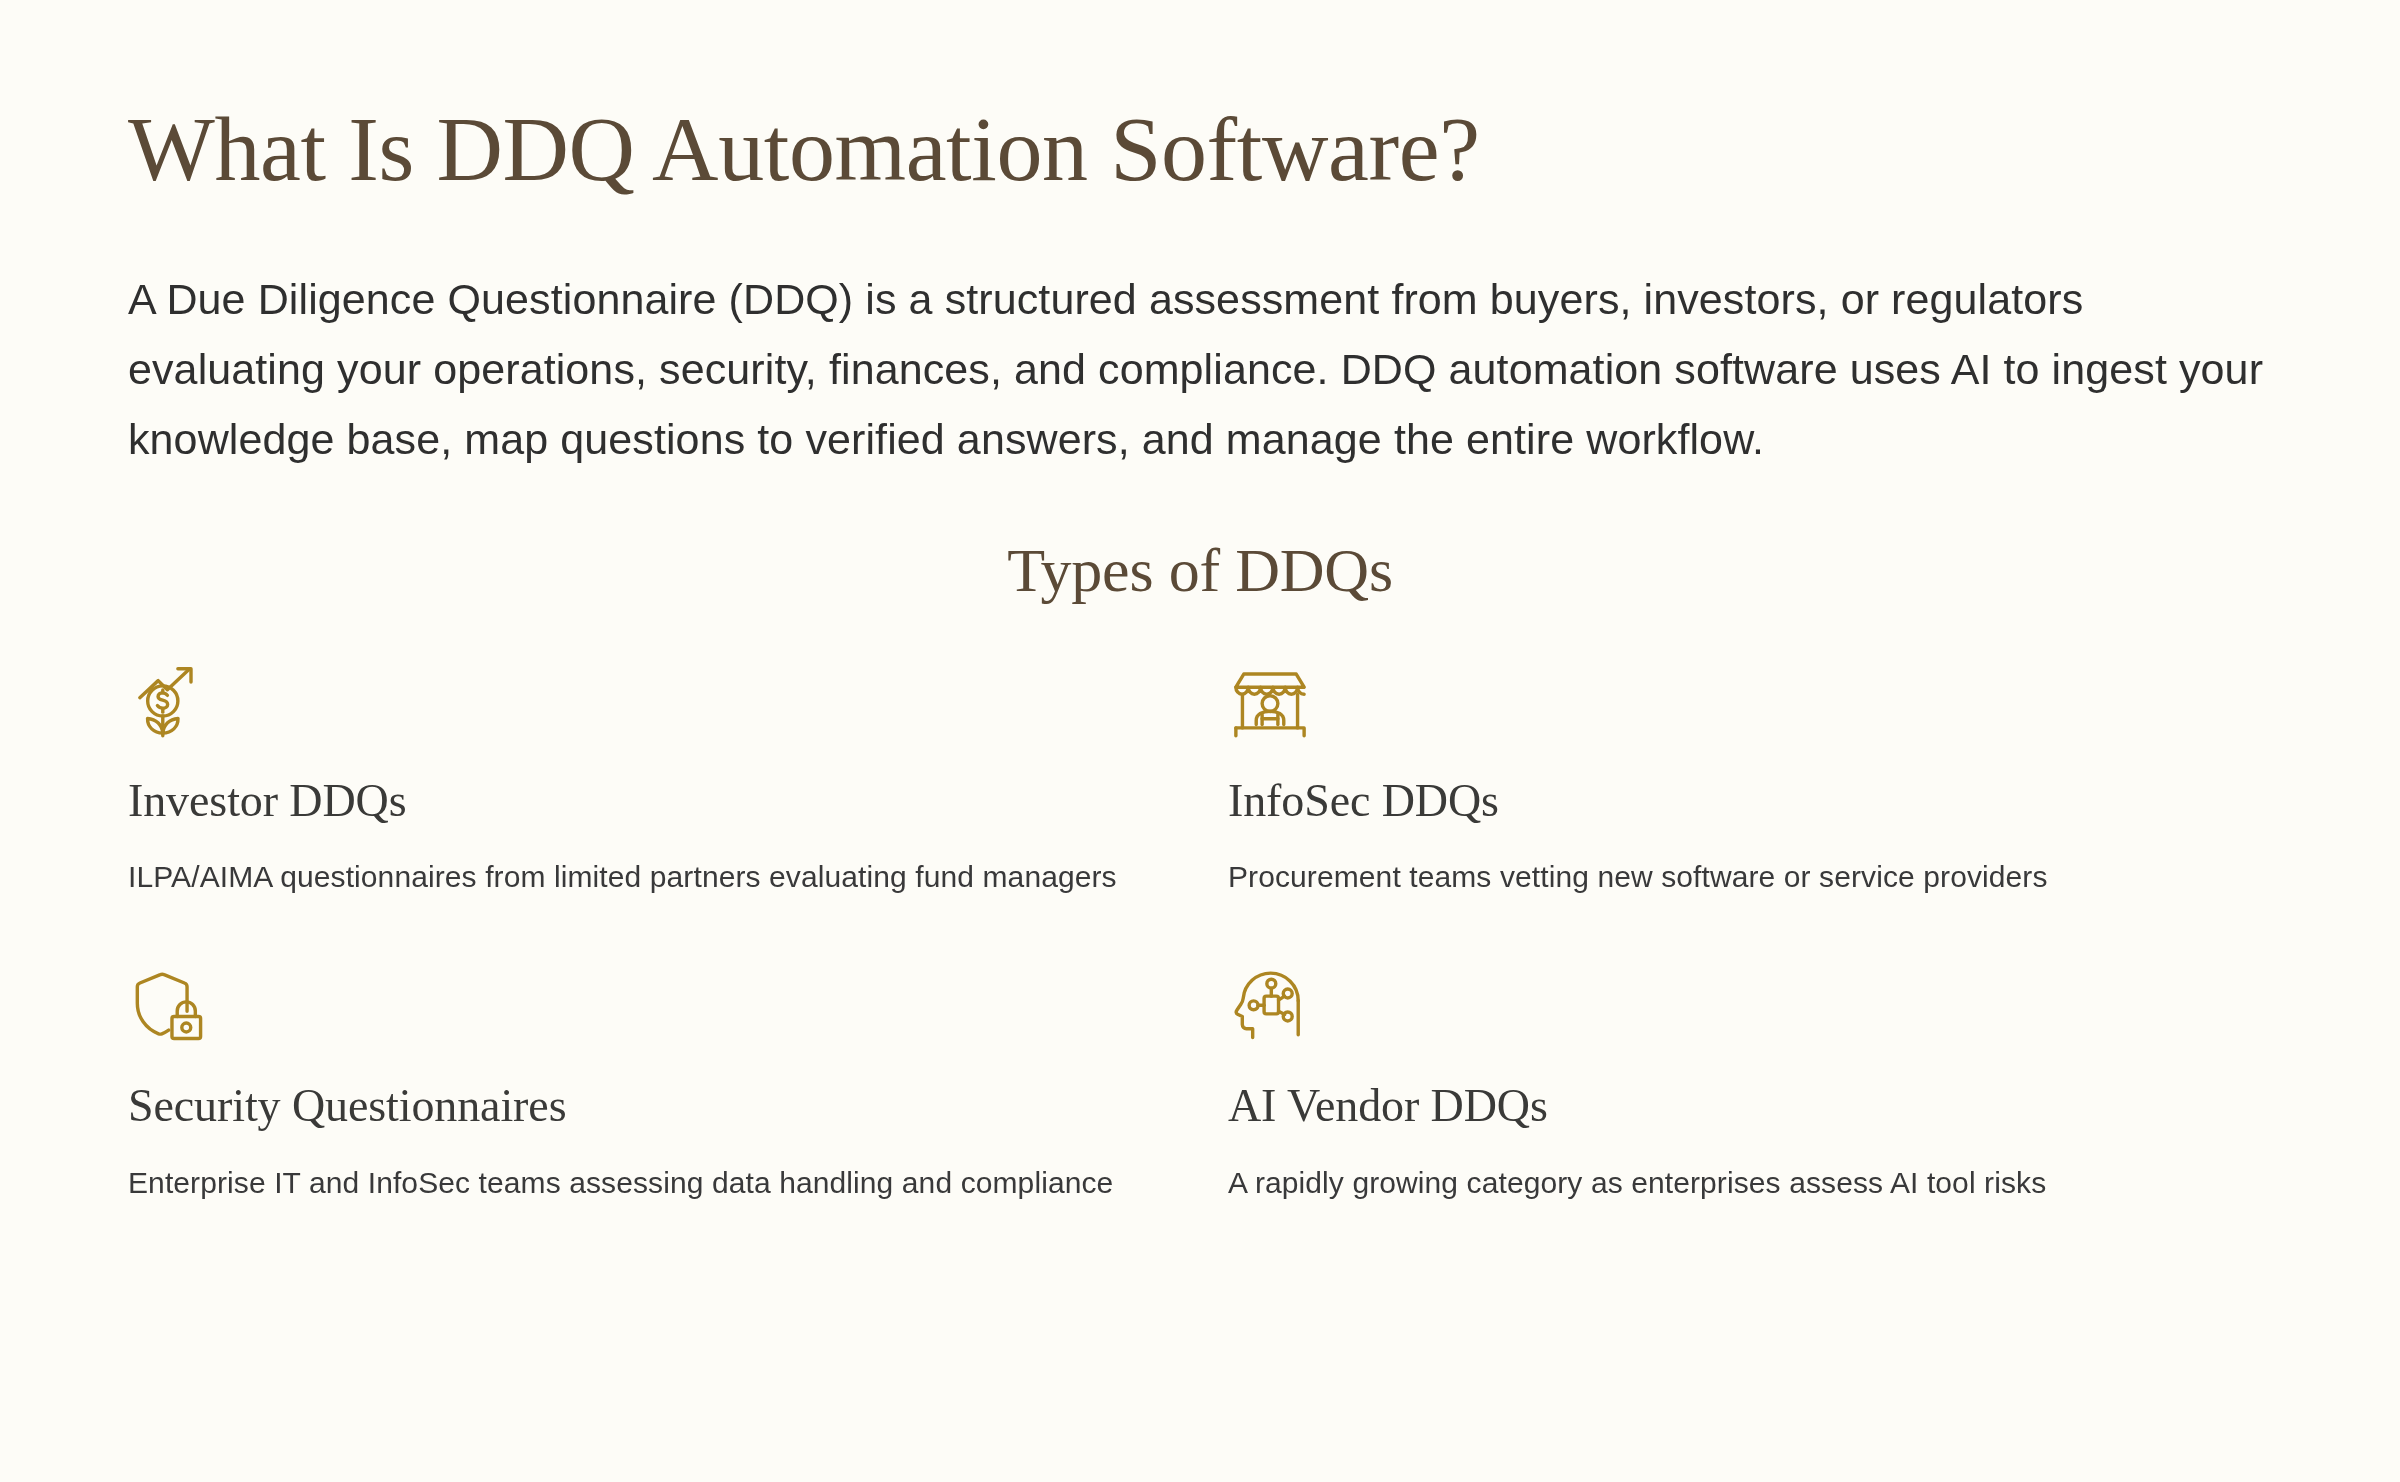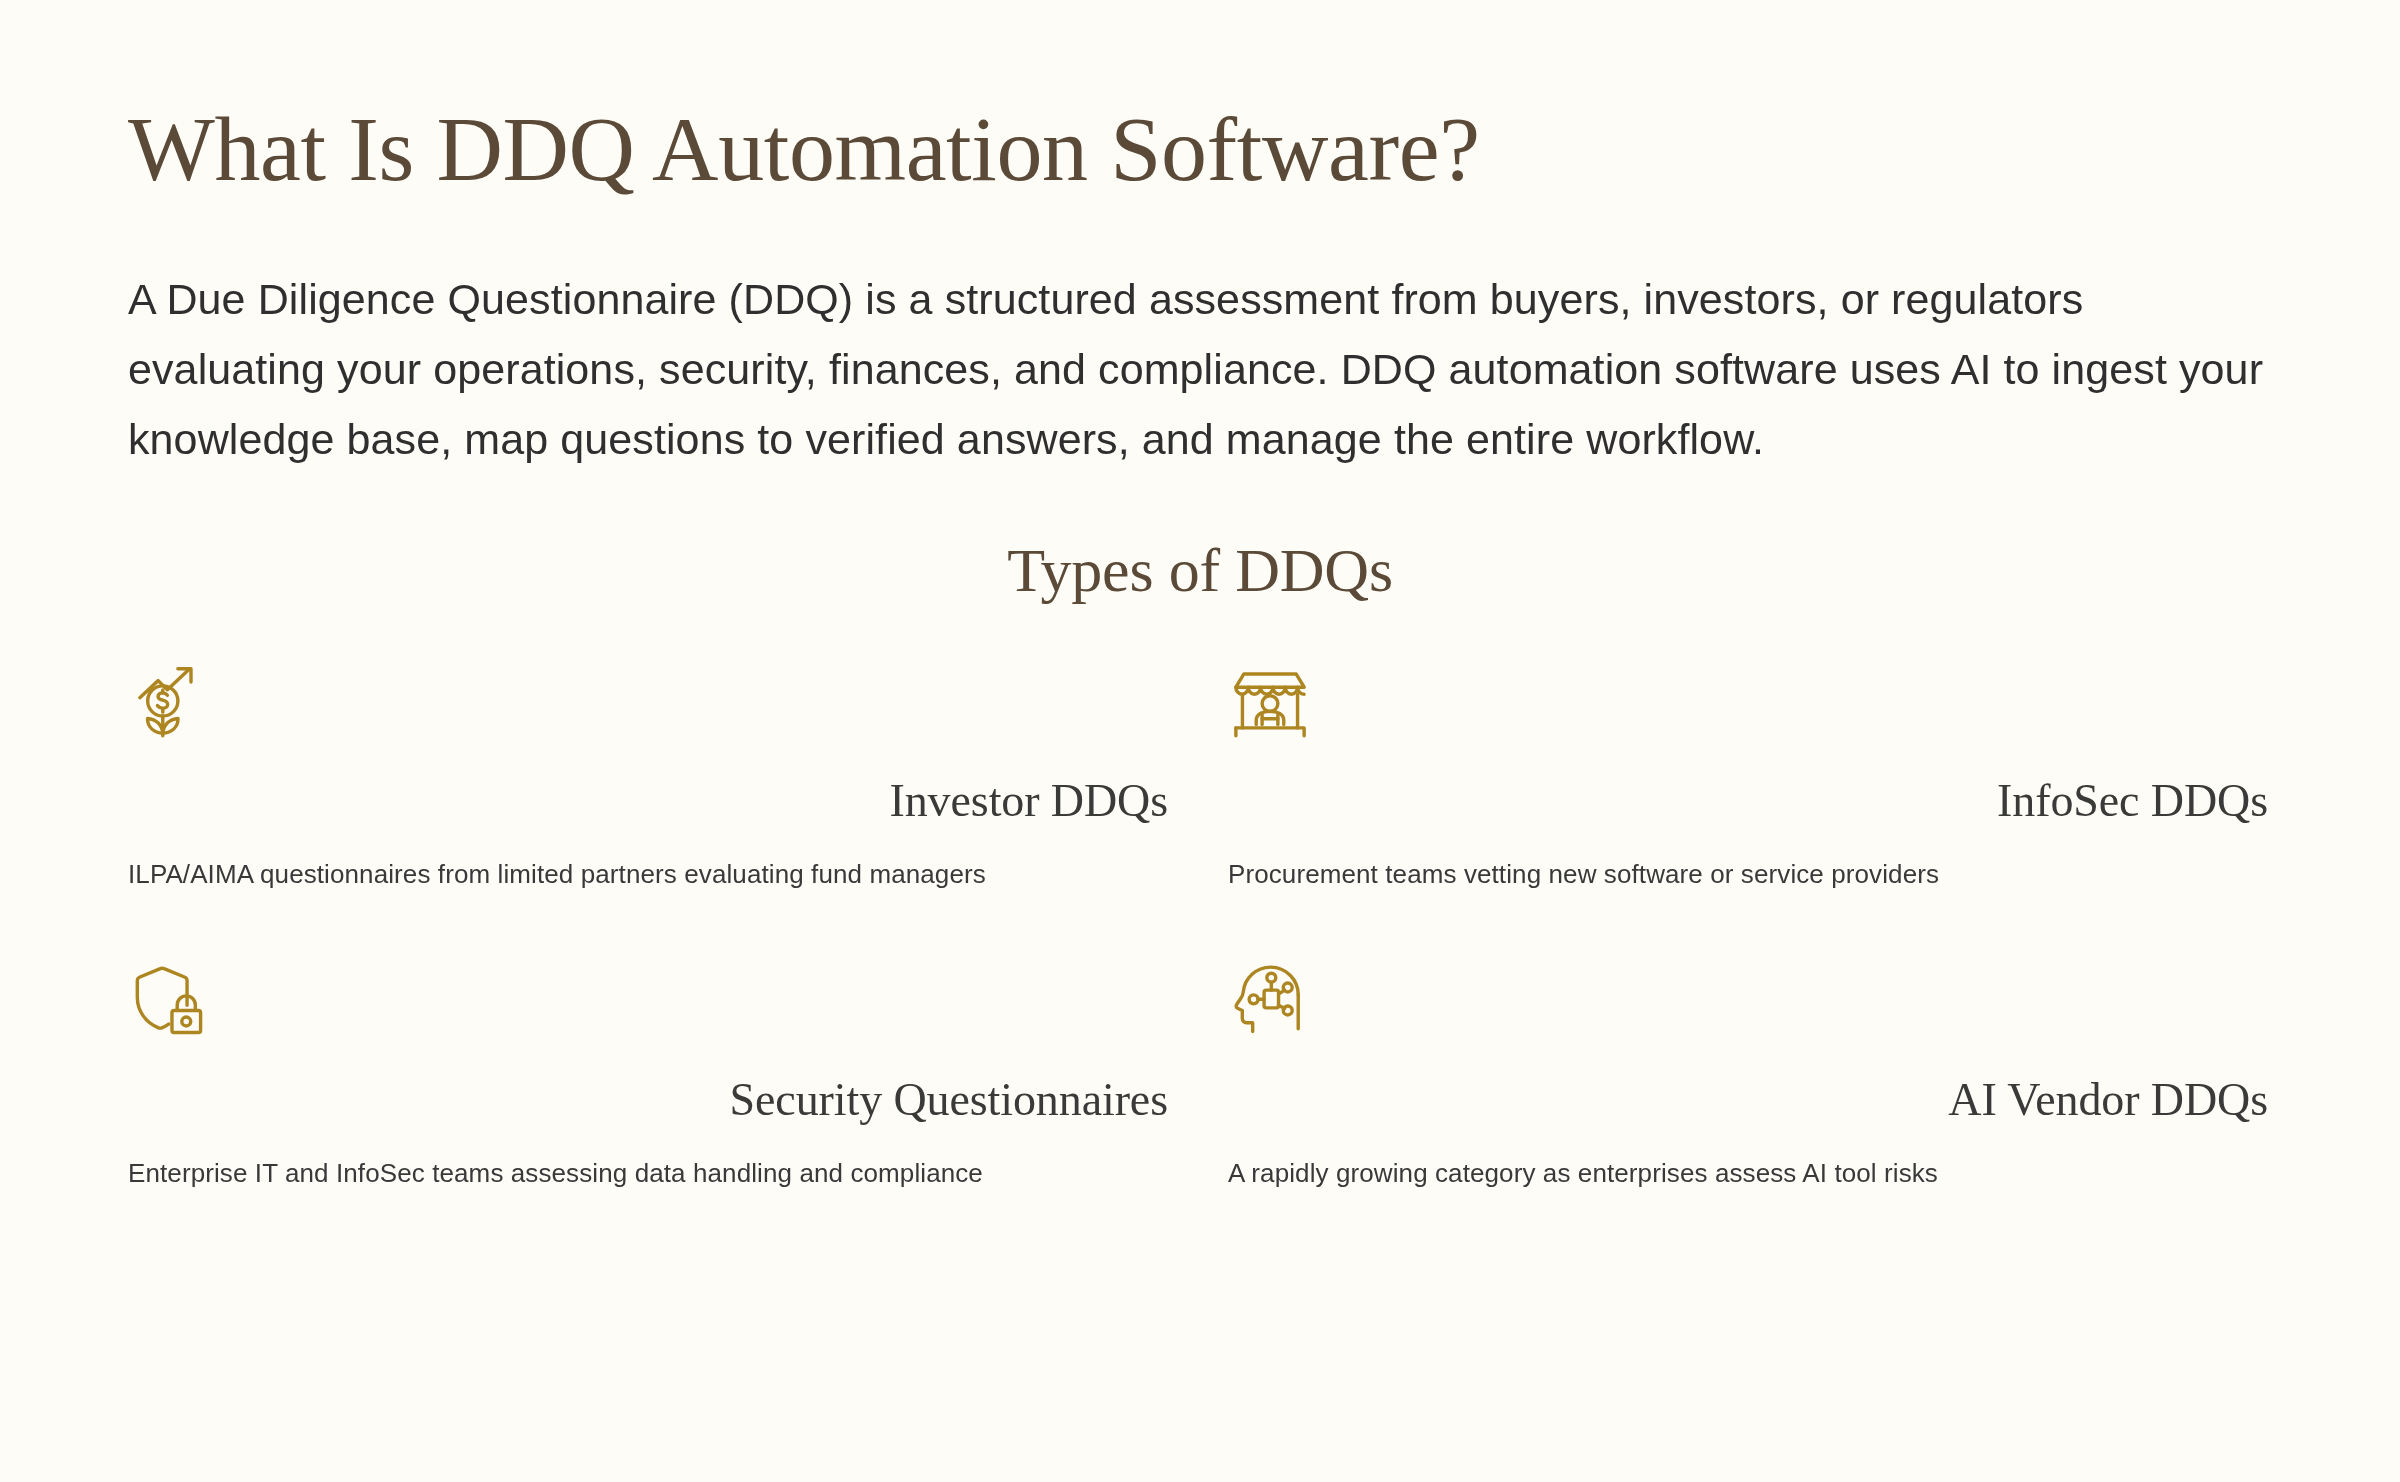--- a/index.html
+++ b/index.html
@@ -80,25 +80,24 @@
   .type-icon svg { display: block; width: 84px; height: 84px; }
 
   .type-title {
     font-family: "Liberation Serif", serif;
     font-weight: 400;
     font-size: 46px;
     line-height: 1.15;
     color: #3A3A38;
     margin-bottom: 26px;
     letter-spacing: -0.1px;
-    text-align: right;
   }
 
   .type-desc {
-    font-size: 26px;
+    font-size: 30px;
     line-height: 1.62;
     color: #39393A;
     max-width: 1010px;
     letter-spacing: 0.1px;
   }
 </style>
 </head>
 <body>
 
 <div class="page">

